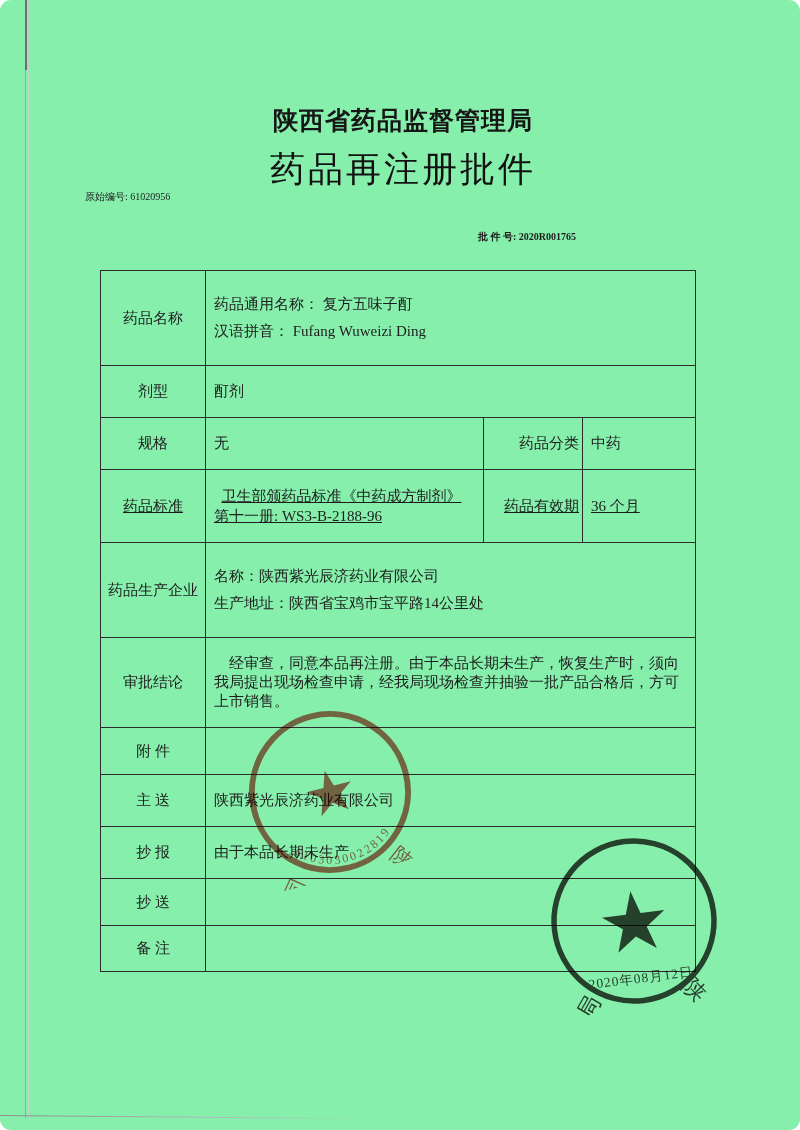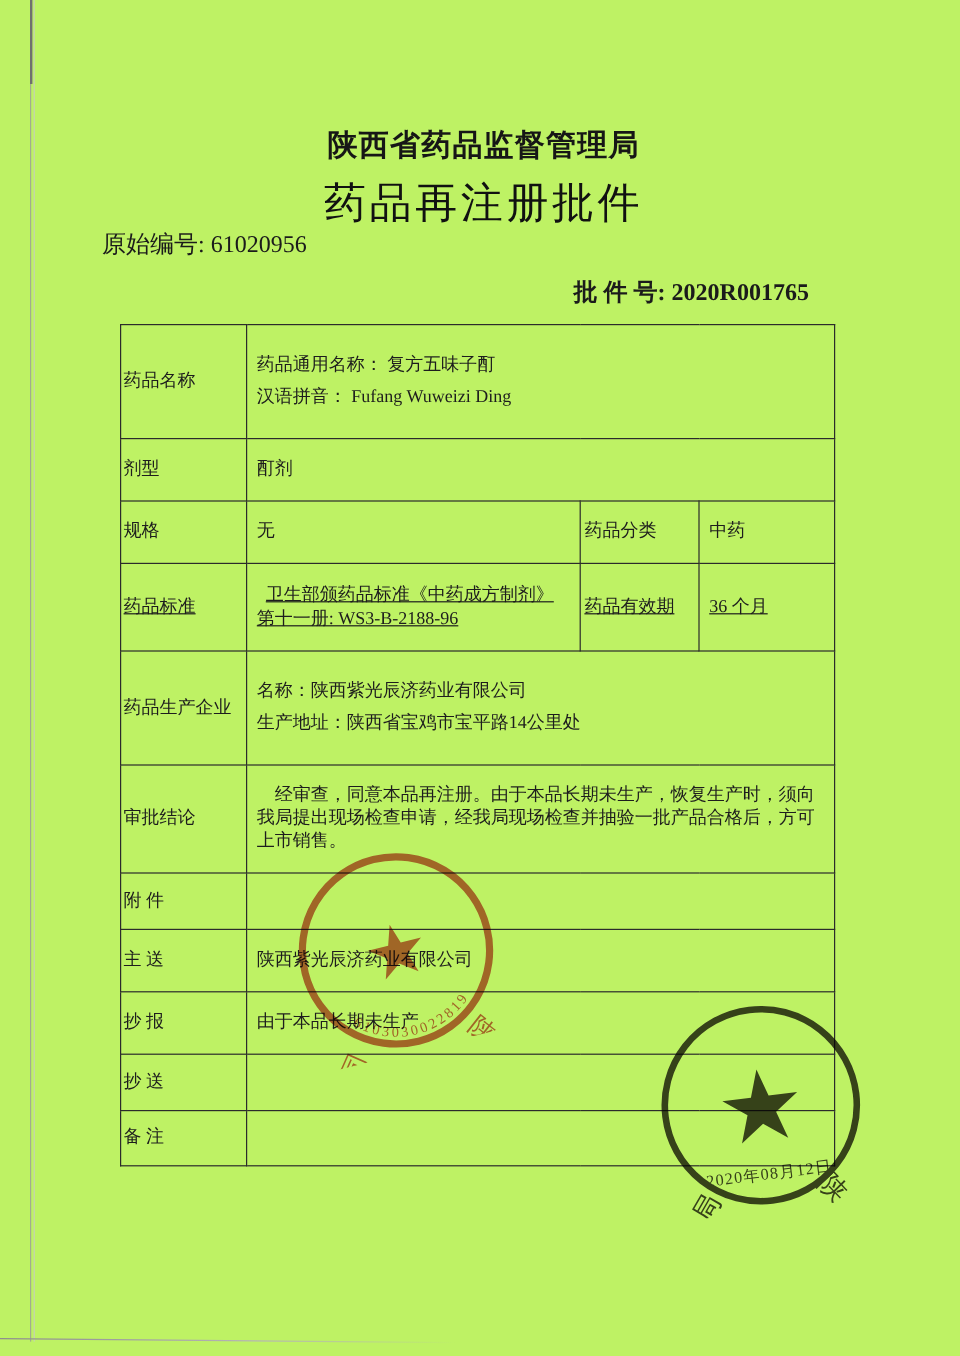--- a/index.html
+++ b/index.html
@@ -2,56 +2,56 @@
 <html><head>
 <meta charset="utf-8">
 <style>
   html,body{margin:0;padding:0;}
   body{
     width:800px;height:1130px;overflow:hidden;position:relative;
     background:#ffffff;
     font-family:"Liberation Serif","DejaVu Serif",serif;
     color:#1d1d1d;
   }
-  .page{position:absolute;inset:0;background:#bef264;}
+  .page{position:absolute;inset:0;background:#86efac;border-radius:11px;}
 
   
   .edge-line-v1{position:absolute;left:25px;top:0;width:1px;height:1118px;background:#9a9a9a;opacity:.8;}
   .edge-line-v2{position:absolute;left:28px;top:0;width:1px;height:1118px;background:#c9c9c9;opacity:.8;}
   .edge-line-v3{position:absolute;left:25px;top:0;width:2px;height:70px;background:#6f6f6f;}
   .edge-line-h{position:absolute;left:0;top:1115px;width:380px;height:1px;
     background:linear-gradient(to right,#8d8d8d,#b5b5b5 55%,rgba(200,200,200,0));
     transform:rotate(0.5deg);transform-origin:left center;}
 
   .agency{
     position:absolute;left:0;top:104px;width:806px;text-align:center;
     font-family:"Liberation Sans","DejaVu Sans",sans-serif;
     font-size:25px;font-weight:700;letter-spacing:1px;color:#161616;
   }
   .doc-title{
     position:absolute;left:0;top:146px;width:806px;text-align:center;
     font-size:35px;font-weight:400;letter-spacing:3px;color:#111;
   }
-  .meta{position:absolute;font-size:20px;color:#1b1b1b;white-space:pre;}
+  .meta{position:absolute;font-size:10px;color:#1b1b1b;white-space:pre;}
   .meta-original{left:85px;top:190px;}
   .meta-acceptance{left:85px;top:225px;}
   .meta-approval{left:478px;top:230px;font-weight:bold;}
 
   table.doc{
     position:absolute;left:100px;top:270px;
     border-collapse:collapse;table-layout:fixed;width:595px;
   }
   table.doc td{
     border:1.6px solid #2b2b2b;
     font-size:15px;line-height:19px;color:#1d1d1d;
     overflow:hidden;
   }
-  td.lab{text-align:left;vertical-align:middle;padding:0 2px;margin-top:16px;}
+  td.lab{text-align:center;vertical-align:middle;padding:0 2px;margin-top:16px;}
   td.val{text-align:left;vertical-align:middle;padding:16px 8px;}
-  td.lab2{text-align:left;vertical-align:middle;padding:16px 3px;font-size:14.5px;line-height:18px;}
+  td.lab2{text-align:right;vertical-align:middle;padding:16px 3px;font-size:14.5px;line-height:18px;}
   tr.r1{height:88px;} tr.r2{height:52px;} tr.r3{height:28px;} tr.r4{height:51px;text-decoration:underline;}
   tr.r5{height:80px;} tr.r6{height:56px;} tr.r7{height:48px;} tr.r8{height:47px;}
   tr.r9{height:47px;} tr.r10{height:48px;} tr.r11{height:47px;} tr.r12{height:46px;}
   .val .ln{margin:8px 0;}
   .wrap-std{text-indent:0.5em;line-height:20px;}
   .concl{text-indent:1em;line-height:19px;font-size:14.6px;padding:3px 7px;}
 
   .stamp{position:absolute;mix-blend-mode:multiply;}
   .stamp-company{left:245px;top:707px;color:#cf4a3c;opacity:.82;transform:rotate(-14deg);}
   .stamp-authority{left:546px;top:833px;color:#34302b;opacity:.9;transform:rotate(-7deg);}

